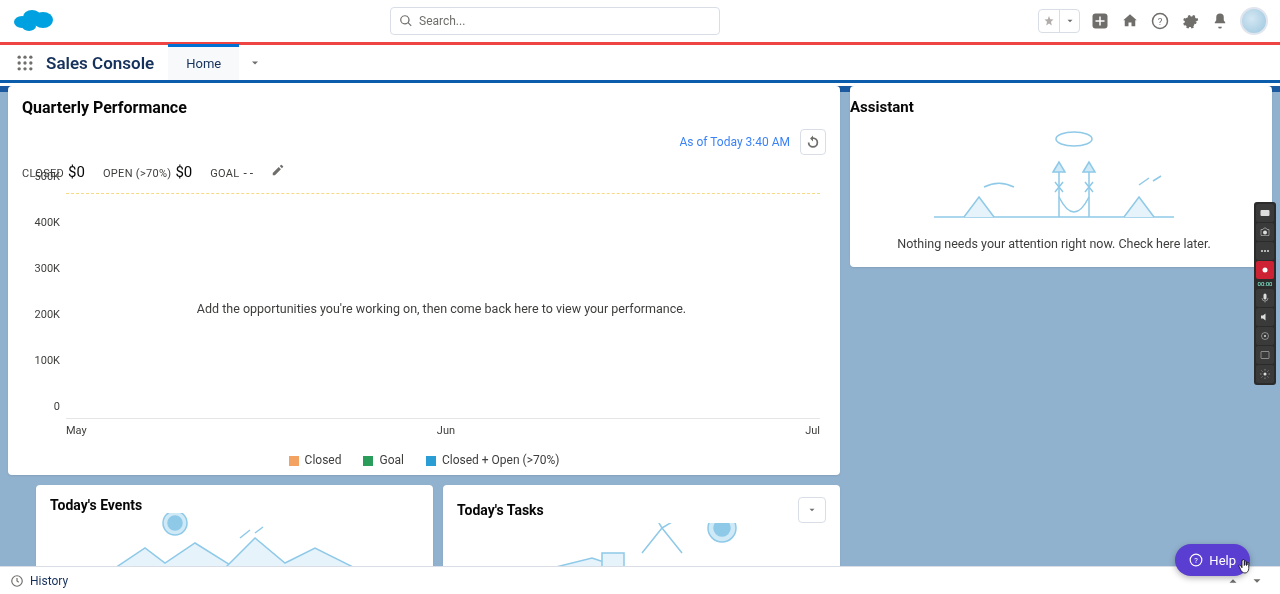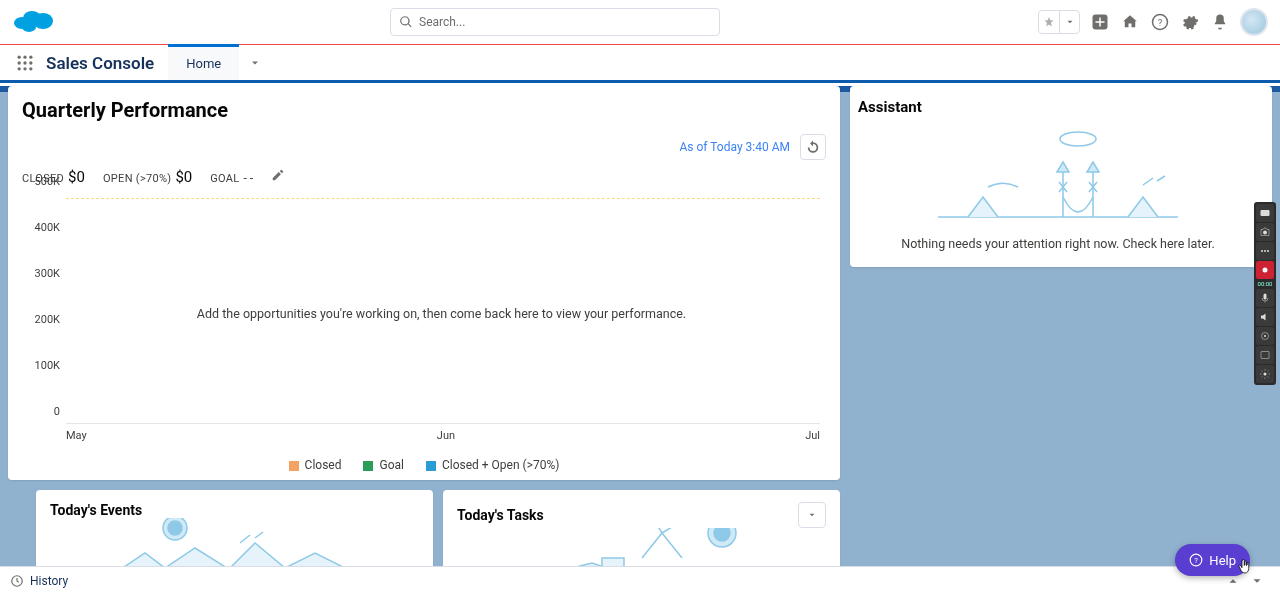--- a/index.html
+++ b/index.html
@@ -1,19 +1,19 @@
 <!DOCTYPE html>
 <html><head>
 <meta charset="utf-8">
 <style>
   * { box-sizing: border-box; margin: 0; padding: 0; }
   body { font-family: -apple-system, BlinkMacSystemFont, "Segoe UI", Roboto, Helvetica, Arial, sans-serif; font-size: 13px; color: #16325c; width: 1280px; height: 594px; overflow: hidden; background: #fff; position: relative; }
   
   
-  .topbar { height: 45px; border-bottom: 1px solid #ef4444; display: flex; align-items: center; padding: 0 12px; background: #fff; }
+  .topbar { height: 45px; border-bottom: 3px solid #ef4444; display: flex; align-items: center; padding: 0 12px; background: #fff; }
   .logo { width: 44px; height: 30px; margin-right: 16px; }
   .search-wrap { flex: 1; display: flex; justify-content: center; }
   .search-box { width: 330px; height: 28px; border: 1px solid #d8dde6; border-radius: 4px; display: flex; align-items: center; padding: 0 8px; color: #706e6b; }
   .search-box svg { width: 14px; height: 14px; margin-right: 6px; fill: #706e6b; }
   .search-box span { font-size: 12px; }
   .top-actions { display: flex; align-items: center; gap: 10px; }
   .top-actions .ico { width: 20px; height: 20px; display: flex; align-items: center; justify-content: center; cursor: pointer; color: #706e6b; }
   .top-actions .ico svg { width: 18px; height: 18px; fill: #706e6b; }
   .fav-combo { display:flex; align-items:center; border:1px solid #d8dde6; border-radius:4px; height:24px; }
   .fav-combo .seg { width:20px; height:22px; display:flex; align-items:center; justify-content:center; }
@@ -33,21 +33,21 @@
   
   .main { position:absolute; top:86px; left:0; right:0; bottom:28px; background: linear-gradient(#1b5aa0 0px, #1b5aa0 6px, #91b2cf 6px, #91b2cf 100%); padding: 0 8px 8px 8px; overflow:hidden; }
   .cols { display:flex; gap:10px; height:100%; padding-top:0; }
   .col-left { flex: 0 0 832px; display:flex; flex-direction:column; gap:10px; }
   .col-right { flex: 1; display:flex; flex-direction:column; gap:10px; }
   .card { background:#fff; border-radius:4px; box-shadow: 0 1px 2px rgba(0,0,0,.1); }
   
   
   .qp { padding: 12px 14px 8px 14px; }
   .qp-head { display:flex; align-items:center; justify-content:space-between; }
-  .qp-title { font-size: 20px; font-weight: 700; color:#080707; }
+  .qp-title { font-size: 16px; font-weight: 700; color:#080707; }
   .qp-sub { display:flex; align-items:center; gap:10px; margin-top:12px; justify-content:flex-end; font-size:12px; color:#3b82f6; }
   .refresh-btn { width:26px; height:26px; border:1px solid #d8dde6; border-radius:4px; display:flex; align-items:center; justify-content:center; cursor:pointer; }
   .refresh-btn svg { width:14px; height:14px; fill:#706e6b; }
   .qp-metrics { display:flex; gap:18px; align-items:baseline; margin-top:8px; font-size:12px; color:#3e3e3c; }
   .qp-metrics .lbl { text-transform: uppercase; letter-spacing:.3px; font-size:11px; color:#3e3e3c; }
   .qp-metrics .val { font-size:15px; color:#080707; margin-left:4px; }
   .qp-metrics .goal-dash { font-size:12px; color:#3e3e3c; margin-left:4px; }
   .pencil { width:14px; height:14px; cursor:pointer; color:#706e6b; }
   .chart { position:relative; height: 260px; margin-top:8px; }
   .chart .yaxis { position:absolute; left:0; top:0; bottom:30px; width:44px; }
@@ -59,21 +59,21 @@
   .legend { display:flex; gap:22px; justify-content:center; font-size:12px; color:#3e3e3c; margin-top:4px; }
   .legend .sw { width:10px; height:10px; display:inline-block; margin-right:6px; vertical-align:middle; }
   
   .row2 { display:flex; gap:10px; flex:1; min-height:0;padding-left:28px; }
   .small-card { flex:1; padding:12px 14px; display:flex; flex-direction:column; min-height: 100px; }
   .small-title { font-size:14px; font-weight:700; color:#080707; display:flex; justify-content:space-between; align-items:center; }
   .dd-btn { width:28px; height:26px; border:1px solid #d8dde6; border-radius:4px; display:flex; align-items:center; justify-content:center; cursor:pointer; }
   .illus { flex:1; display:flex; align-items:flex-end; justify-content:center; overflow:hidden; }
   
   
-  .assist { padding:12px 14px 16px 8px; }
+  .assist { padding:12px 14px 16px 0; }
   .assist-title { font-size:15px; font-weight:700; color:#080707; }
   .assist-illus { height:100px; display:flex; align-items:flex-end; justify-content:center; margin:6px 0 14px 0; }
   .assist-msg { text-align:center; font-size:12.5px; color:#3e3e3c; }
   
   
   .side-tools { position:absolute; right:4px; top:202px; width:22px; background:#2b2b2b; border-radius:3px; display:flex; flex-direction:column; gap:1px; padding:2px; z-index:50; }
   .side-tools .t { width:18px; height:18px; background:#3a3a3a; border-radius:2px; display:flex; align-items:center; justify-content:center; cursor:pointer; }
   .side-tools .t svg { width:12px; height:12px; fill:#ddd; }
   .side-tools .redo { background:#c23; }
   .side-tools .txt { font-size:6px; color:#8fd; text-align:center; line-height:1; padding:1px 0; }

